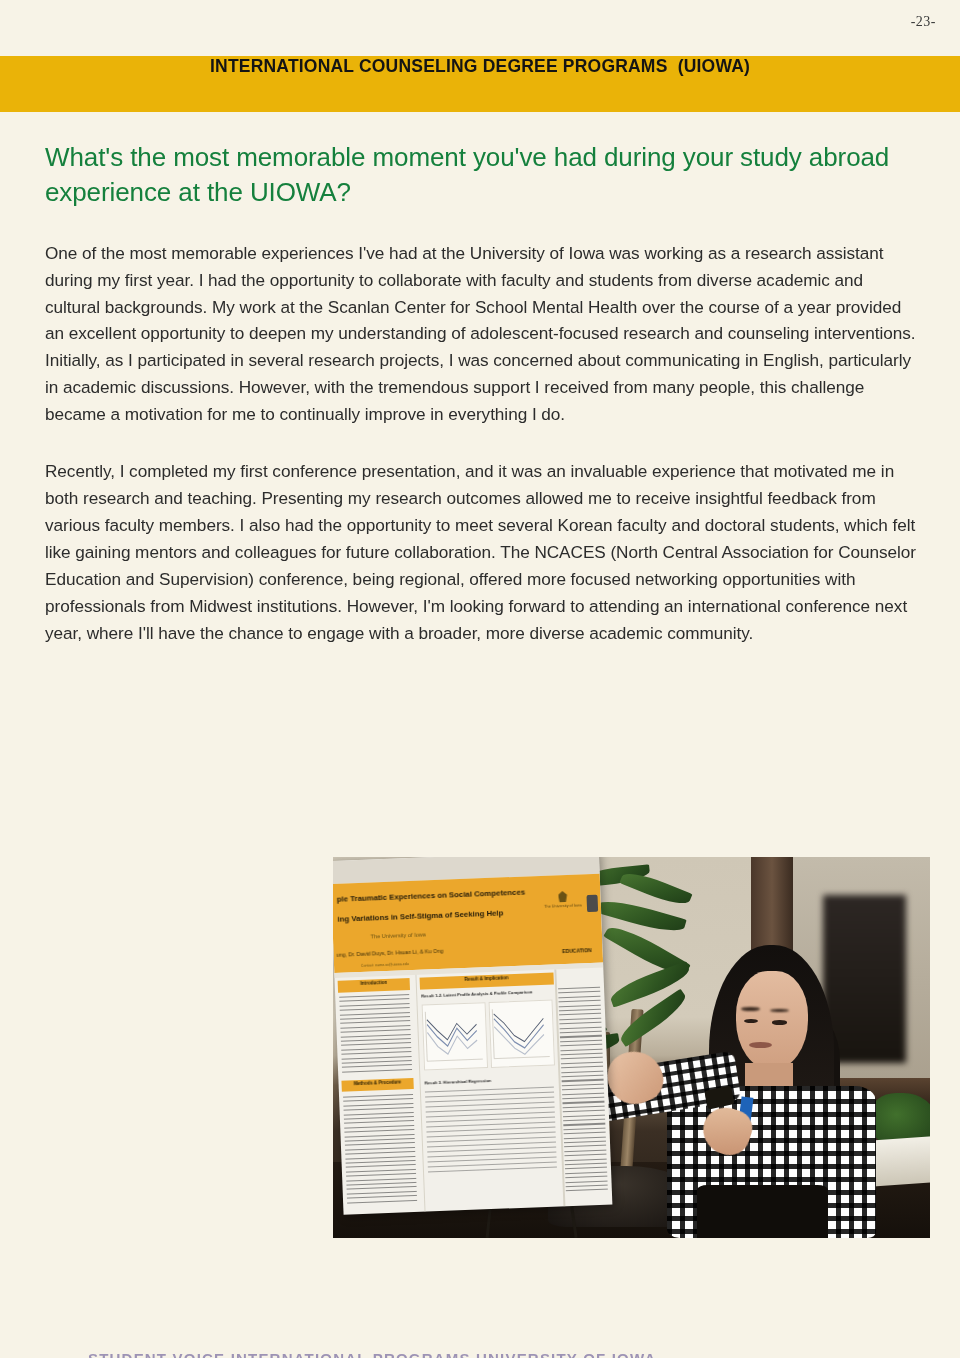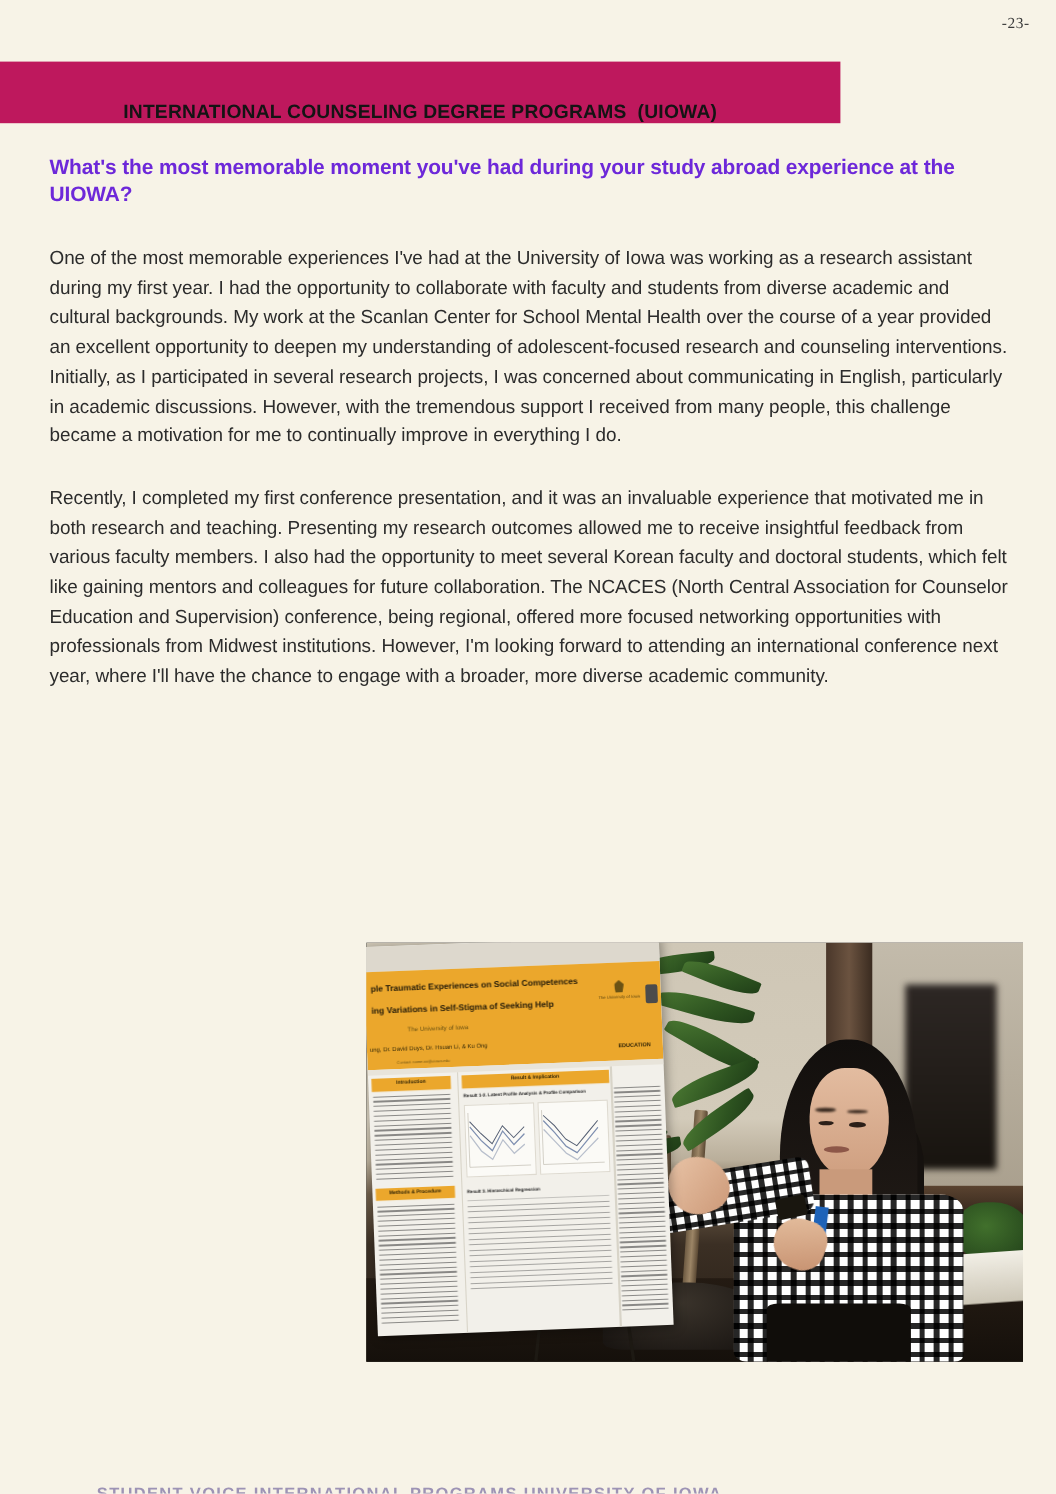--- a/index.html
+++ b/index.html
@@ -24,47 +24,47 @@
     color: #3a3a3a;
     letter-spacing: 0.5px;
     font-family: "Liberation Serif", serif;
   }
 
   
   .header-banner {
     position: absolute;
     top: 56px;
     left: 0;
-    width: 764px;
+    width: 960px;
     height: 56px;
-    background: #be185d;
+    background: #eab308;
     display: flex;
-    align-items: flex-end;
+    align-items: flex-start;
     justify-content: center;
   }
   .header-banner-title {
     font-size: 17.5px;
     font-weight: bold;
     color: #141414;
     letter-spacing: 0.2px;
     white-space: pre;
   }
 
   
   .content {
     position: absolute;
     top: 140px;
     left: 45px;
     width: 875px;
   }
 
   .section-heading {
-    color: #6d28d9;
-    font-size: 19px;
-    font-weight: bold;
+    color: #15803d;
+    font-size: 26px;
+    font-weight: normal;
     line-height: 1.34;
     margin: 0 0 30px 0;
     letter-spacing: -0.1px;
   }
 
   .body-paragraph {
     color: #2c2c2c;
     font-size: 17.2px;
     line-height: 1.565;
     margin: 0 0 30px 0;

